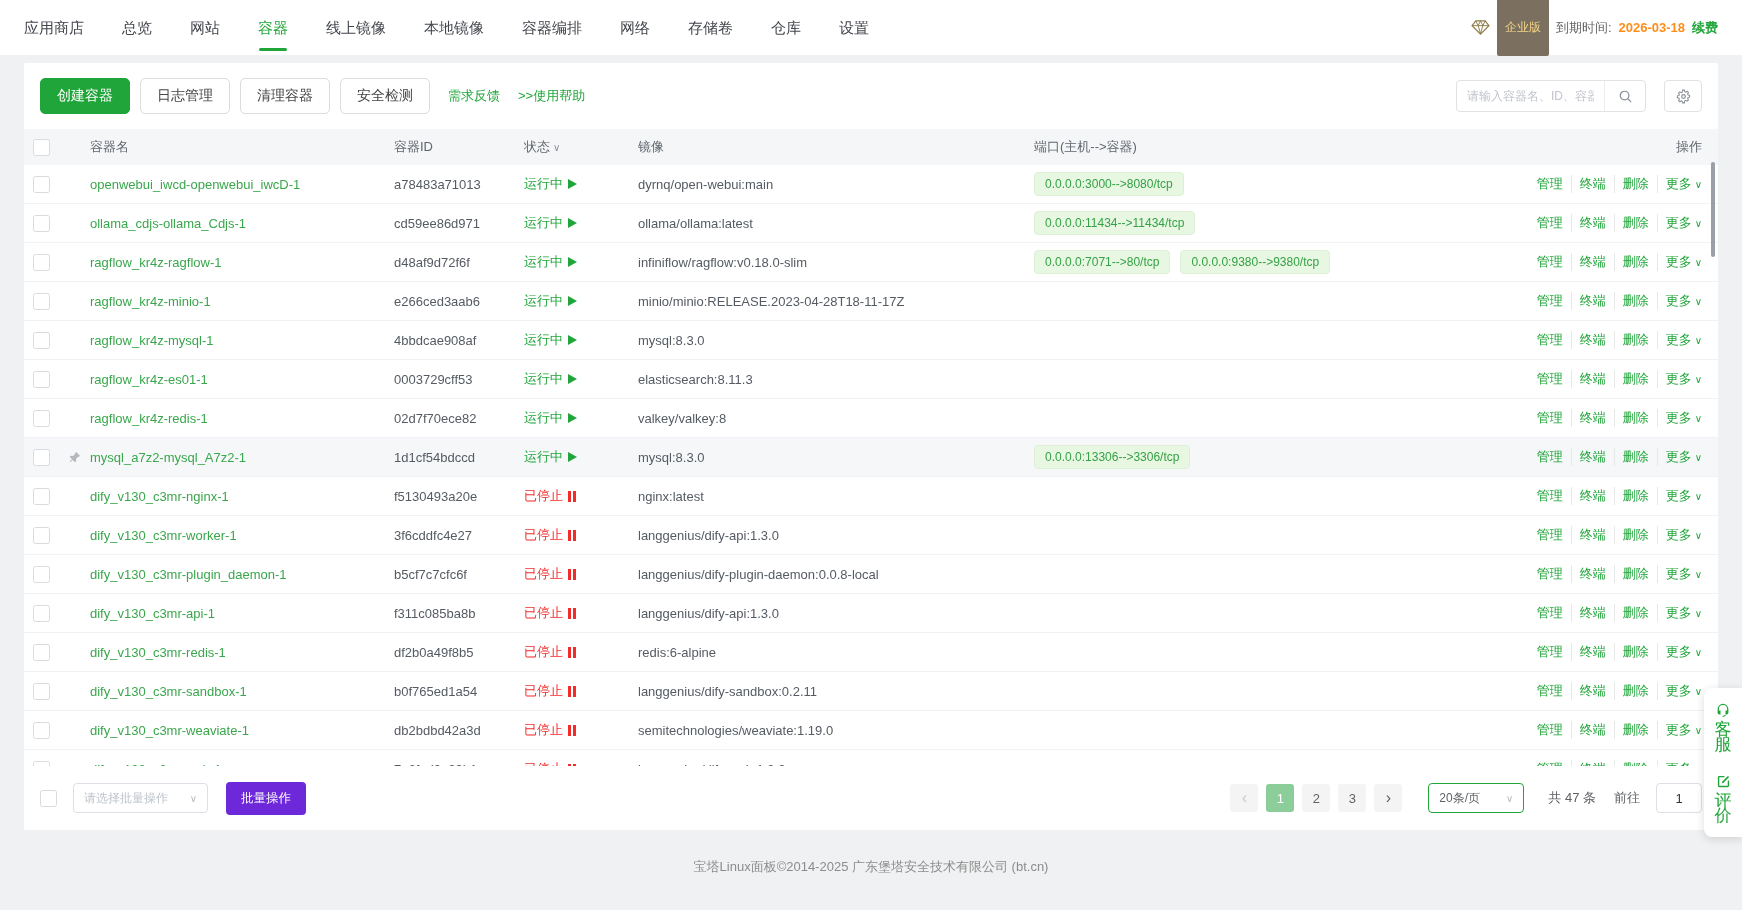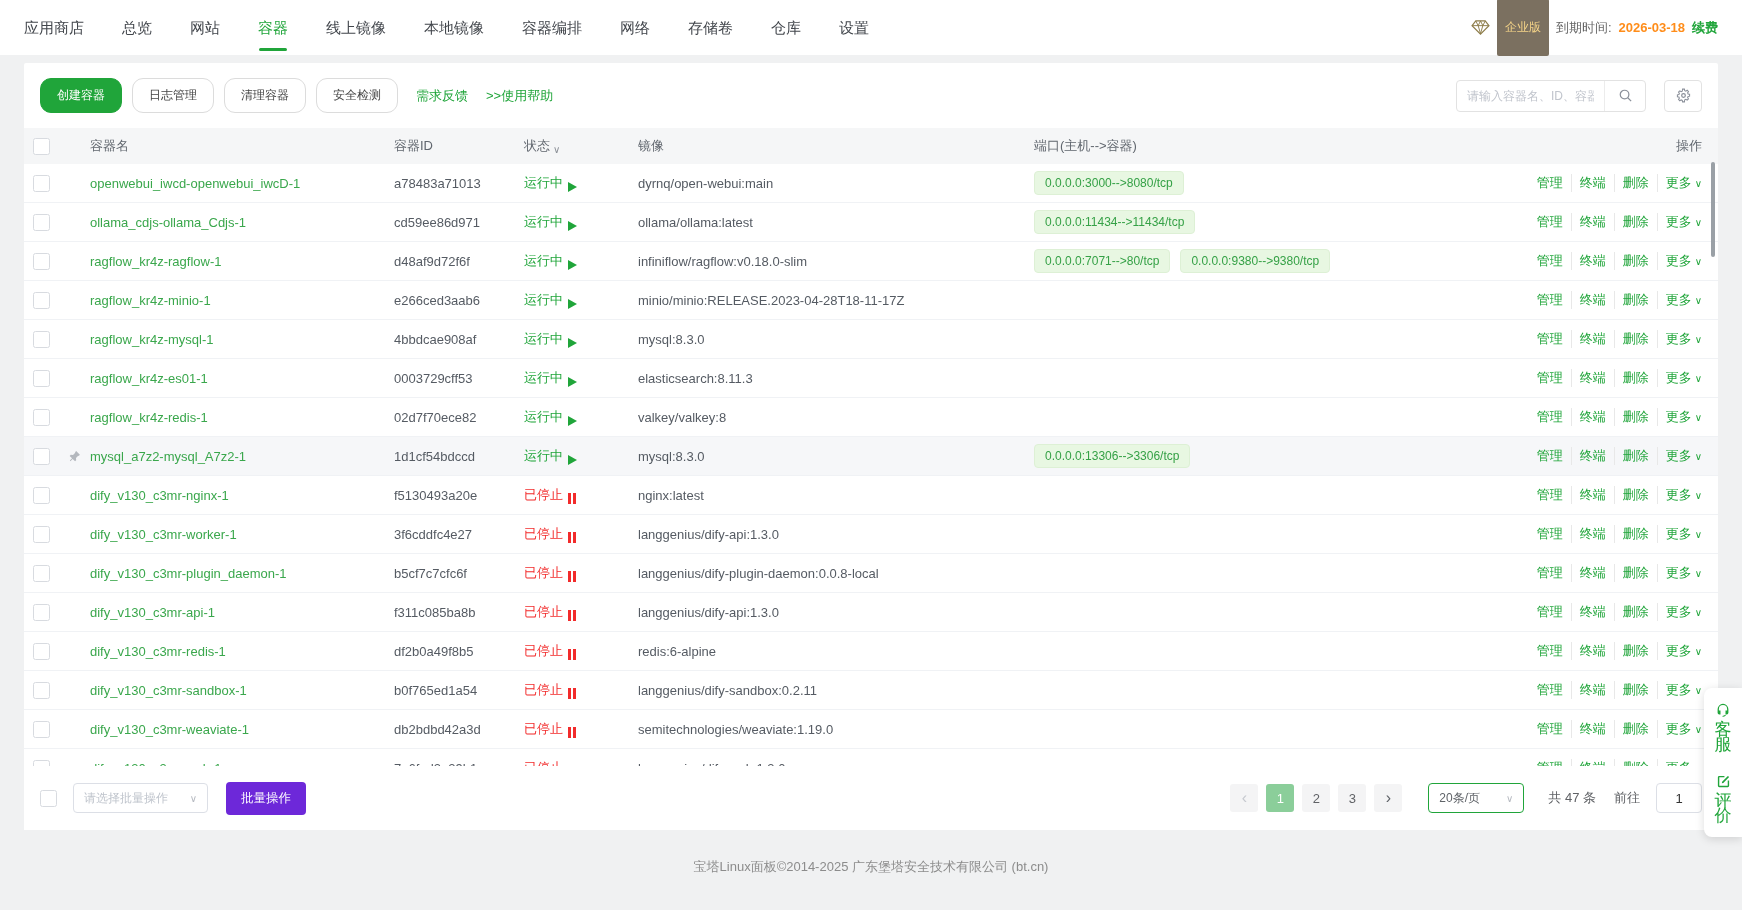--- a/index.html
+++ b/index.html
@@ -11,40 +11,40 @@
   .nav-tab.active{color:#20a53a;font-weight:400}
   .nav-tab.active::after{content:"";position:absolute;left:50%;transform:translateX(-50%);bottom:4px;width:28px;height:3px;background:#20a53a;border-radius:2px}
   .nav-right{margin-left:auto;display:flex;align-items:center;gap:7px;font-size:13px}
   .lic-badge{background:#7b7060;color:#f5d488;font-size:12px;padding:20px 8px;border-radius:2px}
   .lic-label{color:#666}
   .lic-date{color:#ff8d1a;font-weight:700}
   .lic-renew{color:#20a53a;font-weight:700;cursor:pointer}
   
   .card{margin:8px 24px 0;background:#fff;height:767px;position:relative;border-radius:2px}
   .toolbar{display:flex;align-items:center;padding:15px 16px;gap:10px}
-  .btn{font-size:12px;border-radius:11px;padding:8px 16px;cursor:pointer;white-space:nowrap;box-sizing:border-box}
+  .btn{font-size:14px;border-radius:5px;padding:8px 16px;cursor:pointer;white-space:nowrap;box-sizing:border-box}
   .btn-primary{background:#20a53a;color:#fff;border:1px solid #20a53a}
   .btn-plain{background:#fff;border:1px solid #dcdcdc;color:#454545}
   .tool-link{color:#20a53a;font-size:13px;margin-left:8px;cursor:pointer;white-space:nowrap}
   .search-wrap{margin-left:auto;display:flex;align-items:center}
   .search-box{display:flex;align-items:center;border:1px solid #e2e2e2;border-radius:4px;height:32px;width:190px;box-sizing:border-box;background:#fff}
   .search-box input{border:0;outline:none;flex:1;min-width:0;padding:0 10px;font-size:12px;color:#333;font-family:inherit;background:transparent}
   .search-box input::placeholder{color:#c0c4cc}
   .search-btn{width:40px;align-self:stretch;display:flex;align-items:center;justify-content:center;border-left:1px solid #ececec;cursor:pointer}
   .gear-btn{width:38px;height:32px;margin-left:18px;border:1px solid #e2e2e2;border-radius:4px;display:flex;align-items:center;justify-content:center;cursor:pointer;background:#fff;box-sizing:border-box}
   
   .thead{display:flex;align-items:center;height:36px;background:#f5f6f7;color:#60666e;font-size:13px}
   .tbody{height:606px;overflow:hidden}
   .trow{display:flex;align-items:center;height:39px;border-bottom:1px solid #f0f2f5;font-size:13px;color:#555b63;box-sizing:border-box}
   .trow.highlight{background:#f6f7f9}
   .c1{flex:0 0 34px;display:flex;justify-content:center}
   .c2{flex:0 0 330px;display:flex;align-items:center;overflow:hidden}
   .hname{padding-left:32px;box-sizing:border-box}
   .c3{flex:0 0 130px;padding-left:6px;box-sizing:border-box;white-space:nowrap}
-  .c4{flex:0 0 120px;padding-left:6px;box-sizing:border-box;display:flex;align-items:flex-end;white-space:nowrap}
+  .c4{flex:0 0 120px;padding-left:6px;box-sizing:border-box;display:flex;align-items:center;white-space:nowrap}
   .c5{flex:0 0 390px;overflow:hidden;white-space:nowrap}
   .c6{flex:1 1 auto;padding-left:6px;box-sizing:border-box;display:flex;align-items:center;overflow:hidden}
   .c7{flex:0 0 190px;display:flex;justify-content:flex-end;align-items:center;padding-right:16px;box-sizing:border-box;white-space:nowrap}
   .checkbox{width:15px;height:15px;border:1px solid #d8dbe0;border-radius:2.5px;background:#fff;display:inline-block;cursor:pointer}
   .pin-slot{flex:0 0 32px;display:flex;justify-content:center;align-items:center}
   .cname{color:#3aa74c;cursor:pointer;overflow:hidden;text-overflow:ellipsis;white-space:nowrap}
   .col-status.running{color:#20a53a}
   .col-status.stopped{color:#f22b2b}
   .play-icon{width:0;height:0;border-left:9px solid currentColor;border-top:5px solid transparent;border-bottom:5px solid transparent;margin-left:5px;display:inline-block}
   .pause-icon{display:inline-flex;margin-left:5px;gap:2px}

